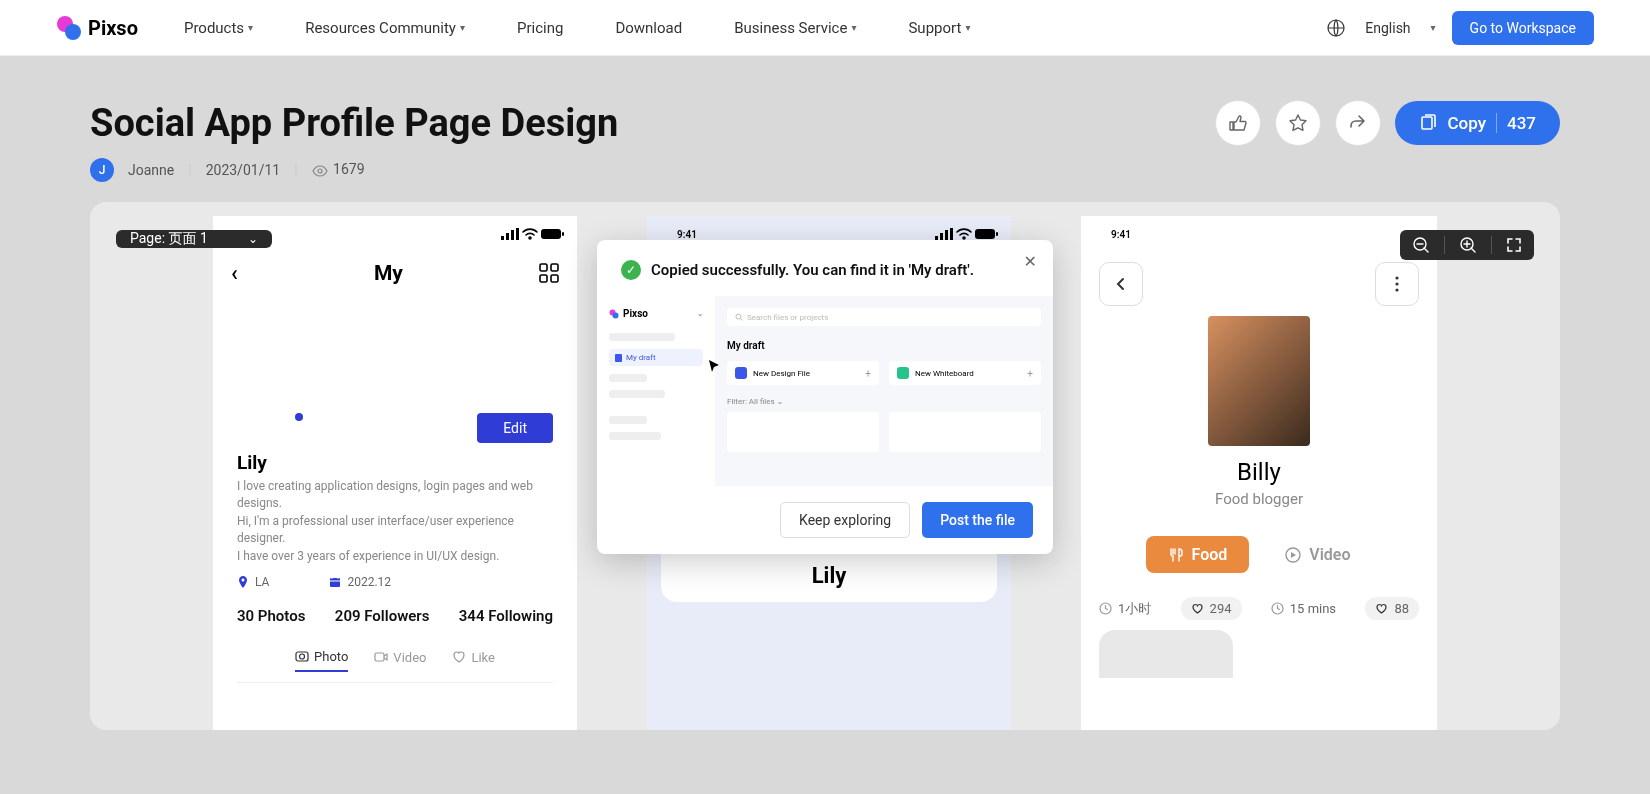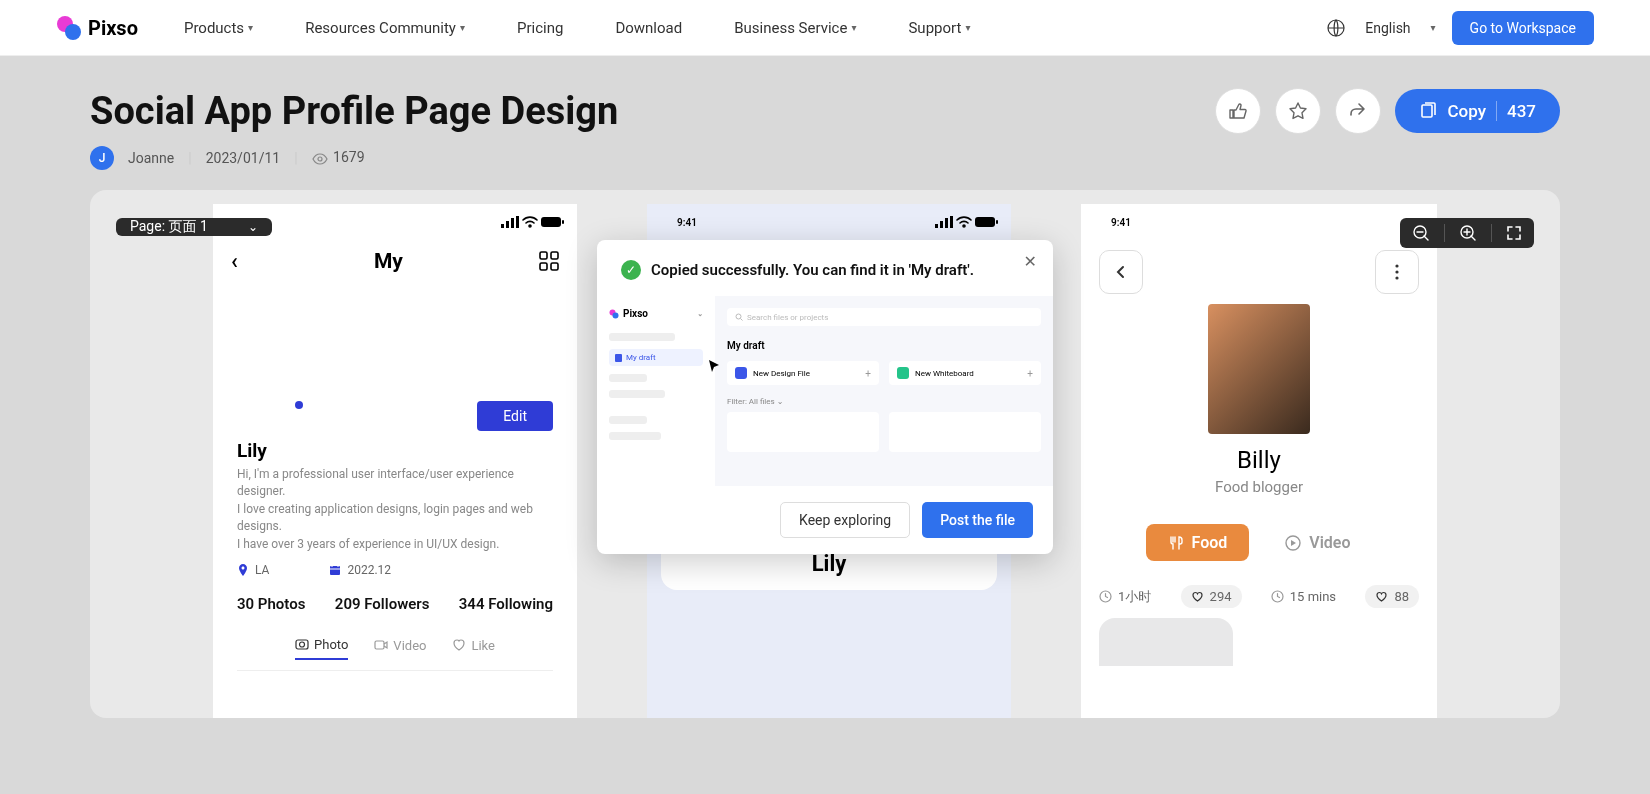--- a/index.html
+++ b/index.html
@@ -12,21 +12,21 @@
 .logo-text { font-weight: 700; font-size: 20px; color: #000; }
 .nav { display: flex; gap: 52px; flex: 1; }
 .nav-item { font-size: 15px; color: #333; display: flex; align-items: center; gap: 4px; cursor: pointer; }
 .chevron-down { font-size: 10px; color: #666; }
 .header-right { display: flex; align-items: center; gap: 16px; }
 .lang { display: flex; align-items: center; gap: 20px; font-size: 14px; color: #333; cursor: pointer; }
 .globe-icon { width: 18px; height: 18px; }
 .workspace-btn { background: #2f71ed; color: #fff; font-size: 14px; padding: 9px 18px; border-radius: 6px; border: none; cursor: pointer; }
 
 
-.page-info { padding: 32px 90px 20px; }
+.page-info { padding: 44px 90px 20px; }
 .page-info-row { display: flex; align-items: center; justify-content: space-between; }
 .page-title { font-size: 38px; font-weight: 700; color: #111; }
 .page-actions { display: flex; align-items: center; gap: 14px; }
 .circle-btn { width: 46px; height: 46px; border-radius: 50%; border: 1px solid #ddd; background: #fff; display: flex; align-items: center; justify-content: center; cursor: pointer; color: #666; }
 .copy-btn { background: #2f71ed; color: #fff; border: none; border-radius: 24px; padding: 12px 24px; font-size: 17px; font-weight: 500; display: flex; align-items: center; gap: 10px; cursor: pointer; }
 .copy-divider { width: 1px; height: 20px; background: rgba(255,255,255,0.4); }
 .copy-count { font-weight: 500; }
 .meta-row { display: flex; align-items: center; gap: 14px; margin-top: 12px; color: #555; font-size: 14px; }
 .meta-avatar { width: 24px; height: 24px; border-radius: 50%; background: #2f71ed; color: #fff; display: flex; align-items: center; justify-content: center; font-size: 12px; font-weight: 500; }
 .meta-sep { color: #ccc; }
@@ -283,22 +283,22 @@
             <rect x="12" y="12" width="7" height="7" rx="1.5" fill="none" stroke="#000" stroke-width="1.6"></rect>
           </svg>
       </div>
       <div class="f1-body">
         <div class="f1-edit-row">
           <div class="f1-dot"></div>
           <button class="f1-edit-btn">Edit</button>
         </div>
         <div class="f1-name">Lily</div>
         <div class="f1-bio">
+          <div>I love creating application designs, login pages and web designs.</div>
           <div>Hi, I'm a professional user interface/user experience designer.</div>
-          <div>I love creating application designs, login pages and web designs.</div>
           <div>I have over 3 years of experience in UI/UX design.</div>
         </div>
         <div class="f1-meta">
           <span>
               <svg class="pin-icon" viewBox="0 0 12 12">
                 <path d="M6 0C3.8 0 2 1.8 2 4c0 3 4 8 4 8s4-5 4-8c0-2.2-1.8-4-4-4zm0 5.5c-.8 0-1.5-.7-1.5-1.5S5.2 2.5 6 2.5 7.5 3.2 7.5 4 6.8 5.5 6 5.5z" fill="#2f3cd6"></path>
               </svg>
               <span>LA</span>
             </span>
           <span>

